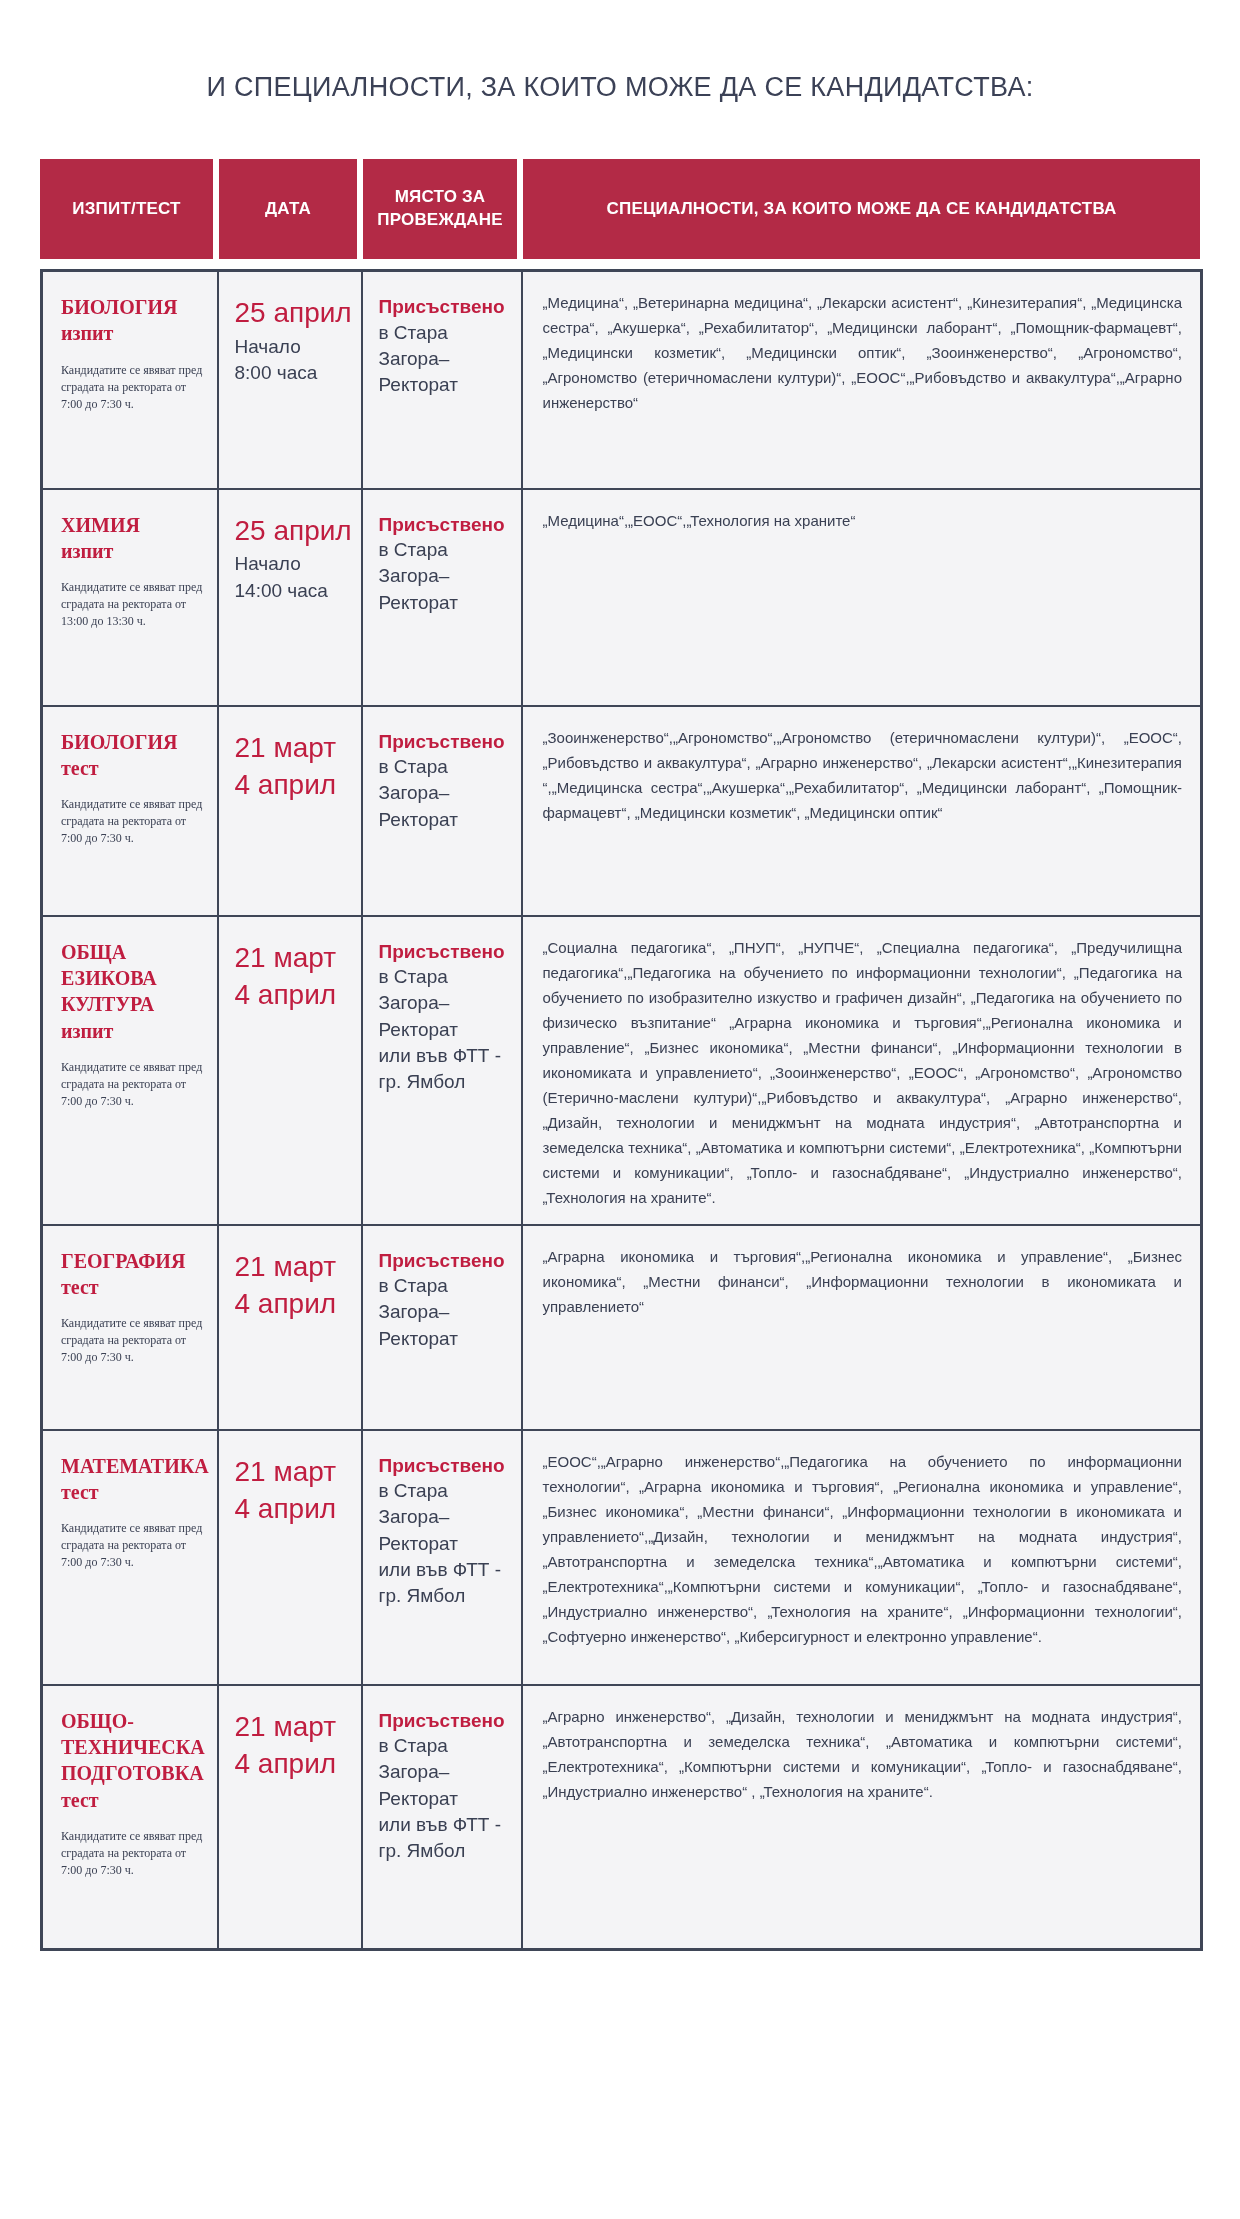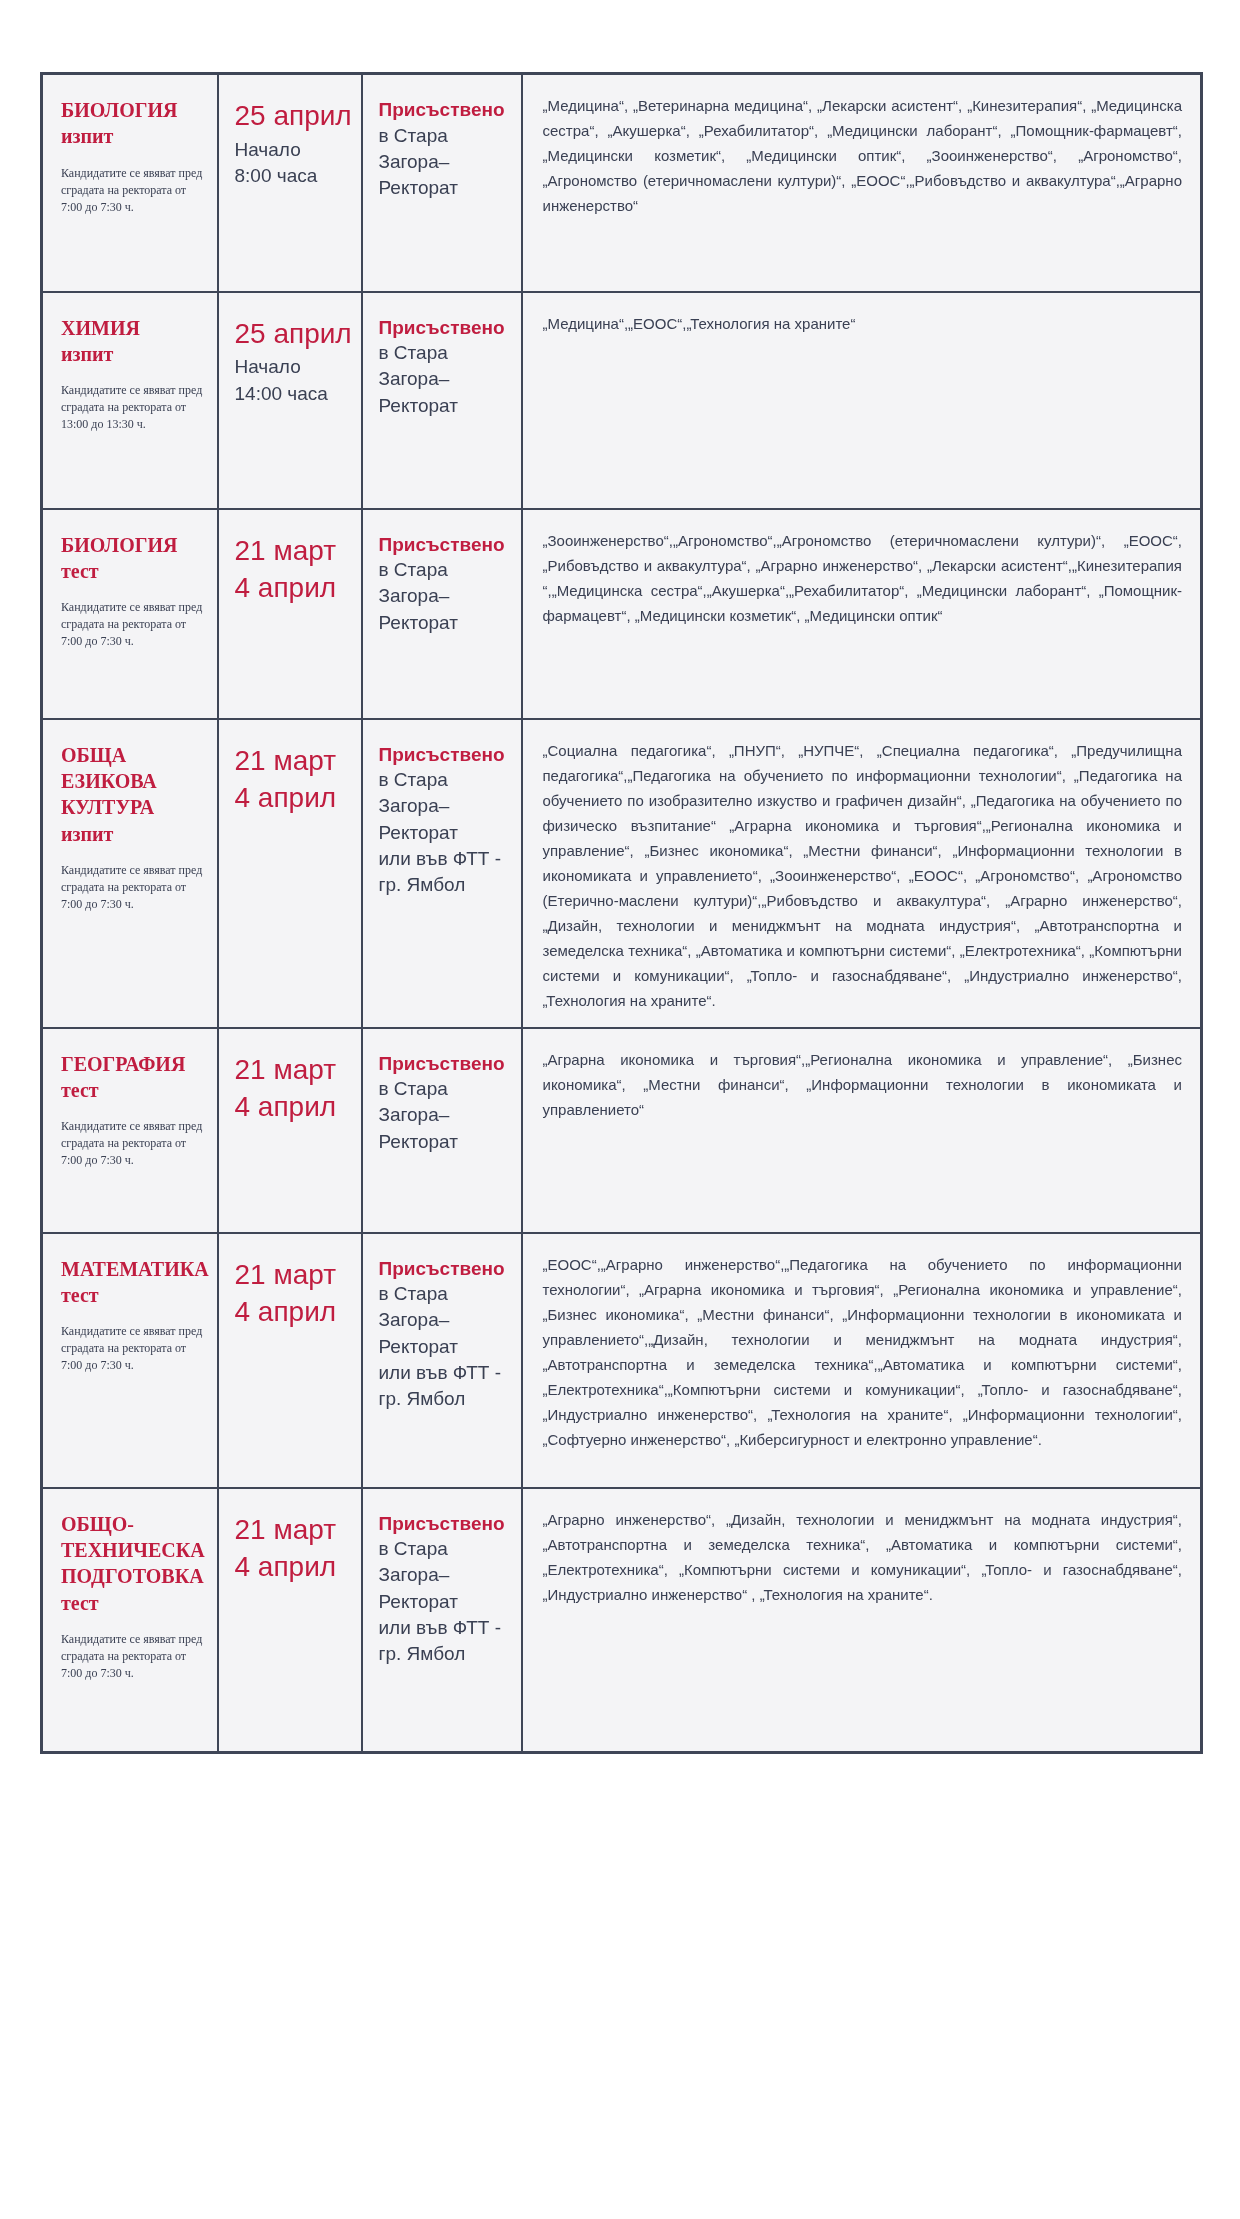--- a/index.html
+++ b/index.html
@@ -50,21 +50,29 @@
   .place-note{font-size:19px;line-height:1.38;white-space:pre-line;}
 
   .spec-cell{padding:18px 18px 14px 20px;}
   .spec-text{margin:0;font-size:15px;line-height:25px;text-align:justify;color:var(--dark);}
 </style>
 </head>
 <body>
 
 <div class="page">
 
-
+  <h2 class="subtitle">И СПЕЦИАЛНОСТИ, ЗА КОИТО МОЖЕ ДА СЕ КАНДИДАТСТВА:</h2>
+
+  <div class="thead">
+    <div class="th th-exam">ИЗПИТ/ТЕСТ</div>
+    <div class="th th-date">ДАТА</div>
+    <div class="th th-place">МЯСТО ЗА
+ПРОВЕЖДАНЕ</div>
+    <div class="th th-spec">СПЕЦИАЛНОСТИ, ЗА КОИТО МОЖЕ ДА СЕ КАНДИДАТСТВА</div>
+  </div>
 
   <table class="schedule">
     <colgroup>
         <col class="c1">
         <col class="c2">
         <col class="c3">
         <col class="c4">
       </colgroup>
     <tbody>
         <tr>

